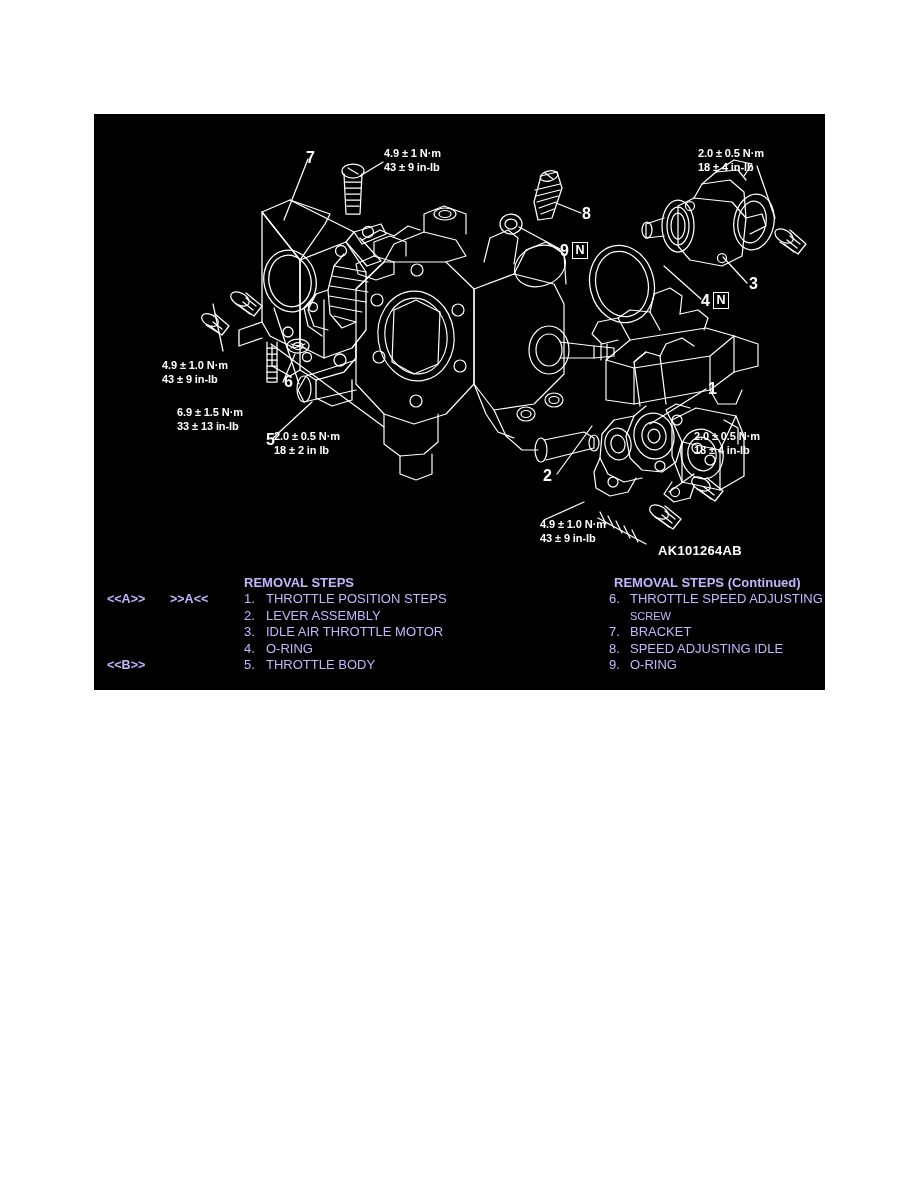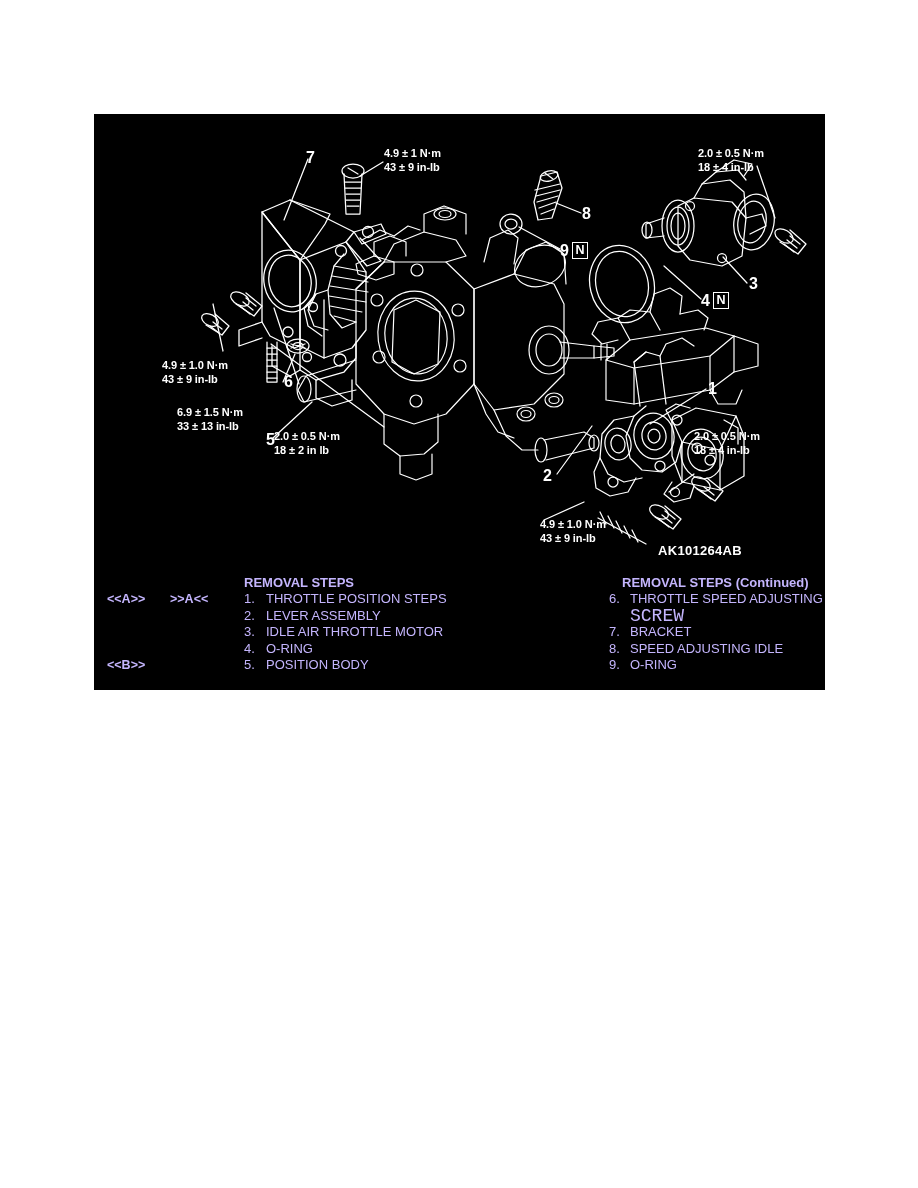--- a/index.html
+++ b/index.html
@@ -100,21 +100,21 @@
   .col-right { position: absolute; left: 508px; top: 0px; width: 223px; }
 
   .steps-title {
     font-family: "Liberation Sans", sans-serif;
     font-size: 13px;
     font-weight: bold;
     line-height: 17px;
     white-space: nowrap;
   }
   .steps-title.left  { margin-left: 150px; }
-  .steps-title.right { margin-left: 20px; }
+  .steps-title.right { margin-left: 12px; }
 
   .step-row {
     display: flex;
     align-items: flex-start;
     font-family: "Liberation Sans", sans-serif;
     font-size: 13px;
     line-height: 16.5px;
     white-space: nowrap;
   }
   .mark-cell {
@@ -134,22 +134,22 @@
     text-align: left;
   }
   .step-num.right-col {
     width: 21px;
     flex: 0 0 21px;
     padding-left: 7px;
   }
   .step-text { flex: 1 1 auto; }
   .step-cont {
     padding-left: 28px;
-    font-family: Liberation Mono, monospace;
-    font-size: 18px;
+    font-family: Liberation Sans, sans-serif;
+    font-size: 11px;
     line-height: 16.5px;
     white-space: nowrap;
   }
 </style>
 </head>
 <body>
 
 <div id="figure-panel">
 
   <div id="illustration">
@@ -491,21 +491,21 @@
         </div>
         <div class="step-num">4.</div>
         <div class="step-text">O-RING</div>
       </div>
 
       <div class="step-row">
         <div class="mark-cell">
           <span class="mark-b1">&lt;&lt;B&gt;&gt;</span>
         </div>
         <div class="step-num">5.</div>
-        <div class="step-text">POSITION BODY</div>
+        <div class="step-text">THROTTLE BODY</div>
       </div>
     </div>
 
     <div class="col-right">
       <div class="steps-title right">REMOVAL STEPS (Continued)</div>
 
       <div class="step-row">
         <div class="step-num right-col">6.</div>
         <div class="step-text">THROTTLE SPEED ADJUSTING</div>
       </div>

